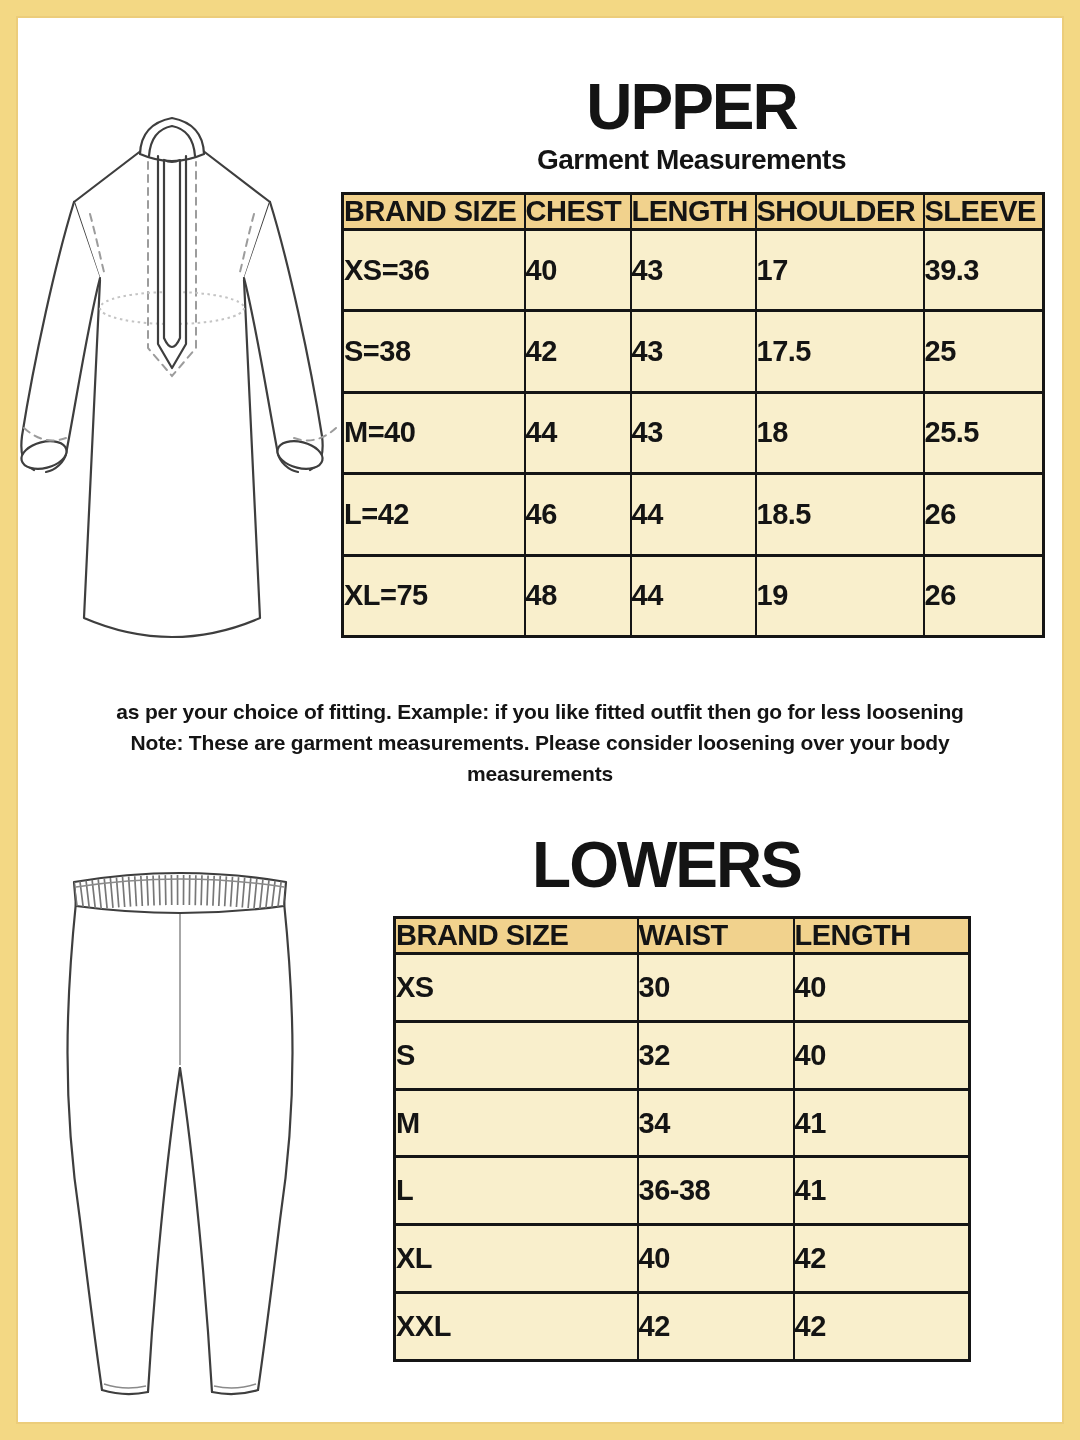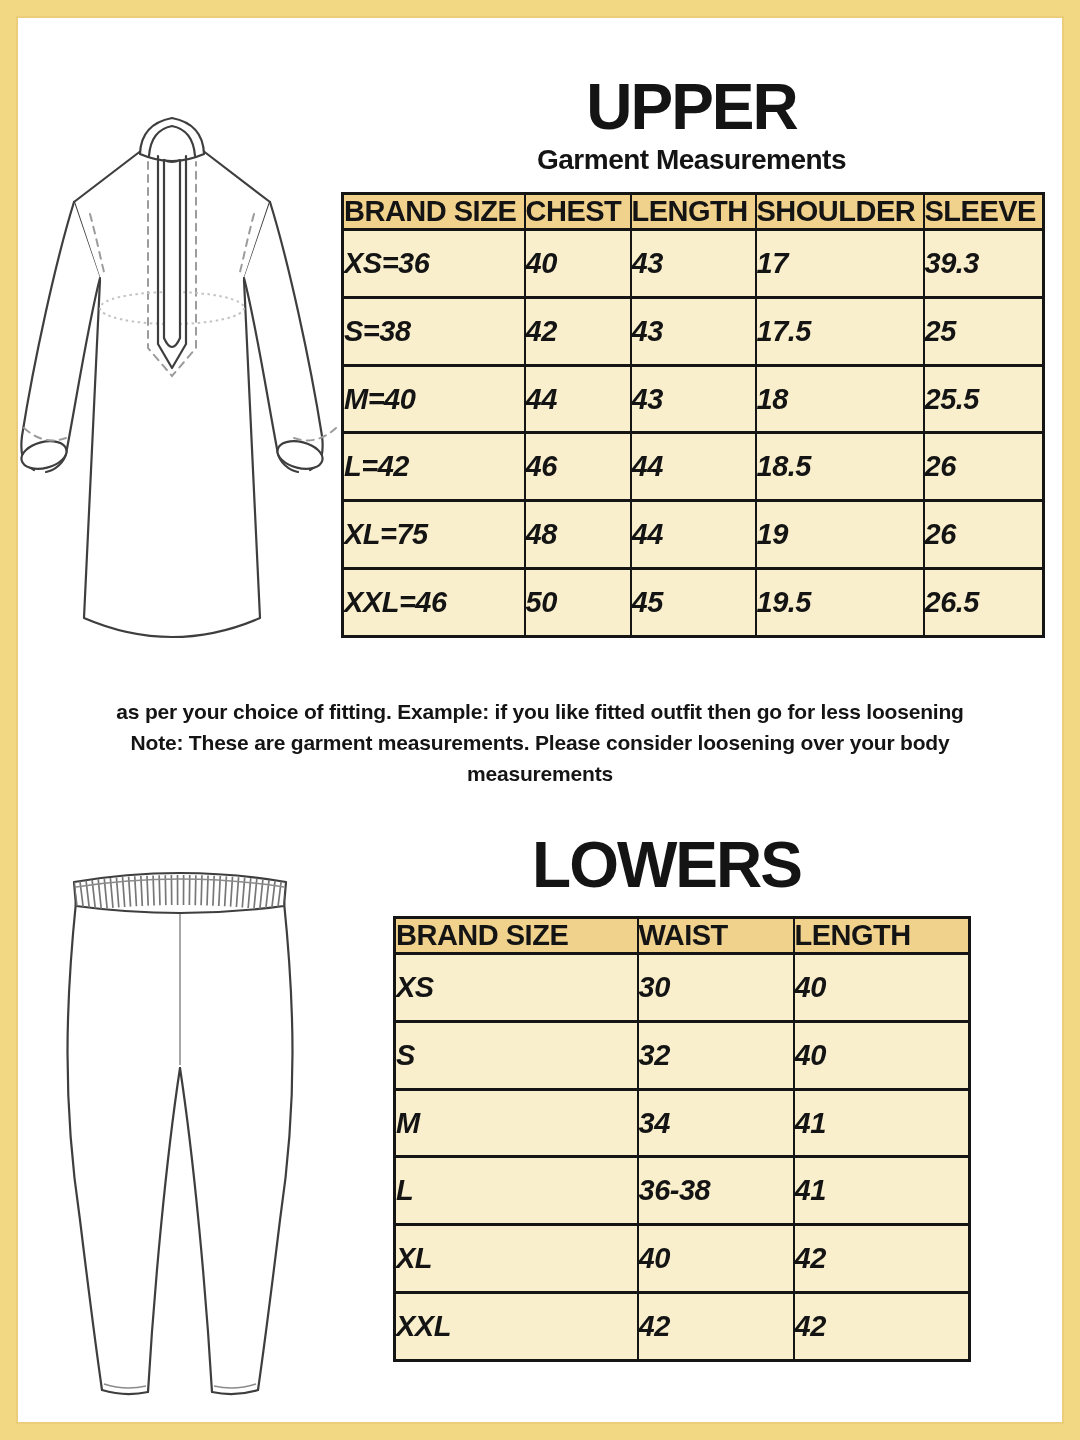--- a/index.html
+++ b/index.html
@@ -47,21 +47,21 @@
   table.lowers-table { left:393px; top:916px; width:575px; height:446px; }
   .size-table th, .size-table td {
     border:2px solid var(--table-border, #151515);
     border-top-width:3px; border-bottom-width:3px;
     text-align:left; vertical-align:middle;
     font-weight:700; font-size:29px; letter-spacing:-0.5px;
     padding:0;
     color:var(--text, #141414);
   }
   .size-table th { background:var(--header-bg, #f1d28d); }
-  .size-table td { background:var(--cell-bg, #f9efcc);font-style:italic; }
+  .size-table td { background:var(--cell-bg, #f9efcc); }
   
   .upper-table col.c0{width:182px}.upper-table col.c1{width:106px}
   .upper-table col.c2{width:125px}.upper-table col.c3{width:168px}
   .upper-table col.c4{width:120px}
   
   .lowers-table col.c0{width:243px}.lowers-table col.c1{width:156px}
   .lowers-table col.c2{width:176px}
 
   .note {
     position:absolute; left:60px; right:60px; top:696px;
@@ -164,27 +164,20 @@
         <td>18.5</td>
         <td>26</td>
       </tr>
       <tr>
         <td>XL=75</td>
         <td>48</td>
         <td>44</td>
         <td>19</td>
         <td>26</td>
       </tr>
-      <tr>
-        <td>XXL=46</td>
-        <td>50</td>
-        <td>45</td>
-        <td>19.5</td>
-        <td>26.5</td>
-      </tr>
     </tbody>
   </table>
 
   <div class="note">
     <div>as per your choice of fitting. Example: if you like fitted outfit then go for less loosening</div>
     <div>Note: These are garment measurements. Please consider loosening over your body measurements</div>
   </div>
 
   <div class="section-title lowers-title">LOWERS</div>
 

